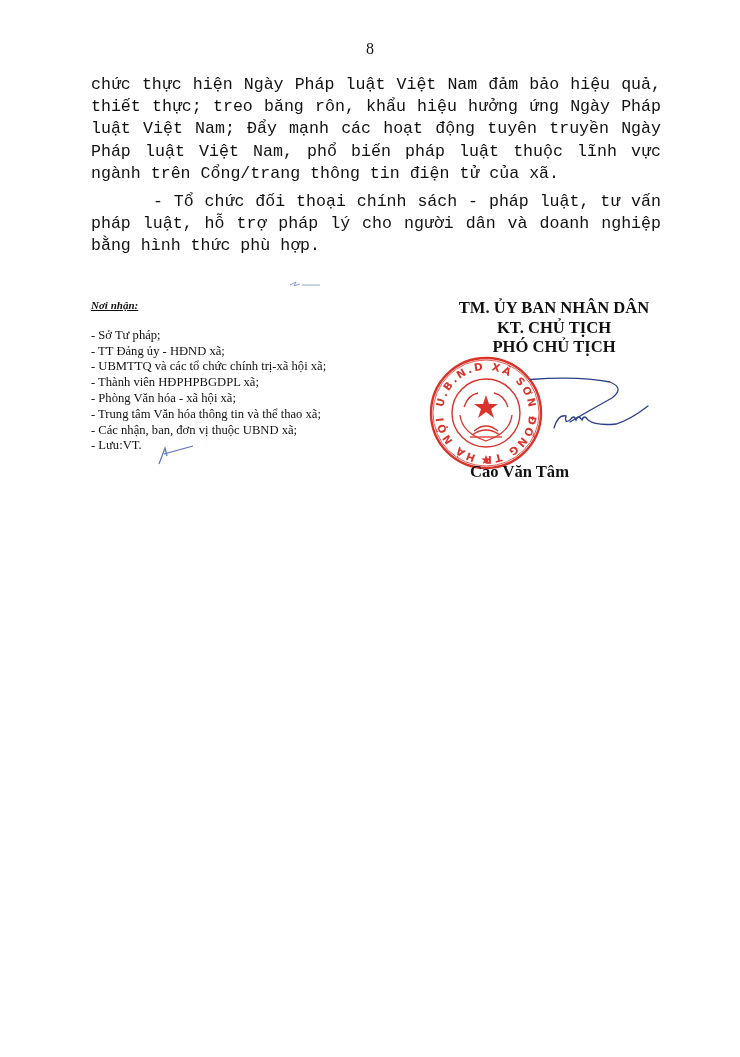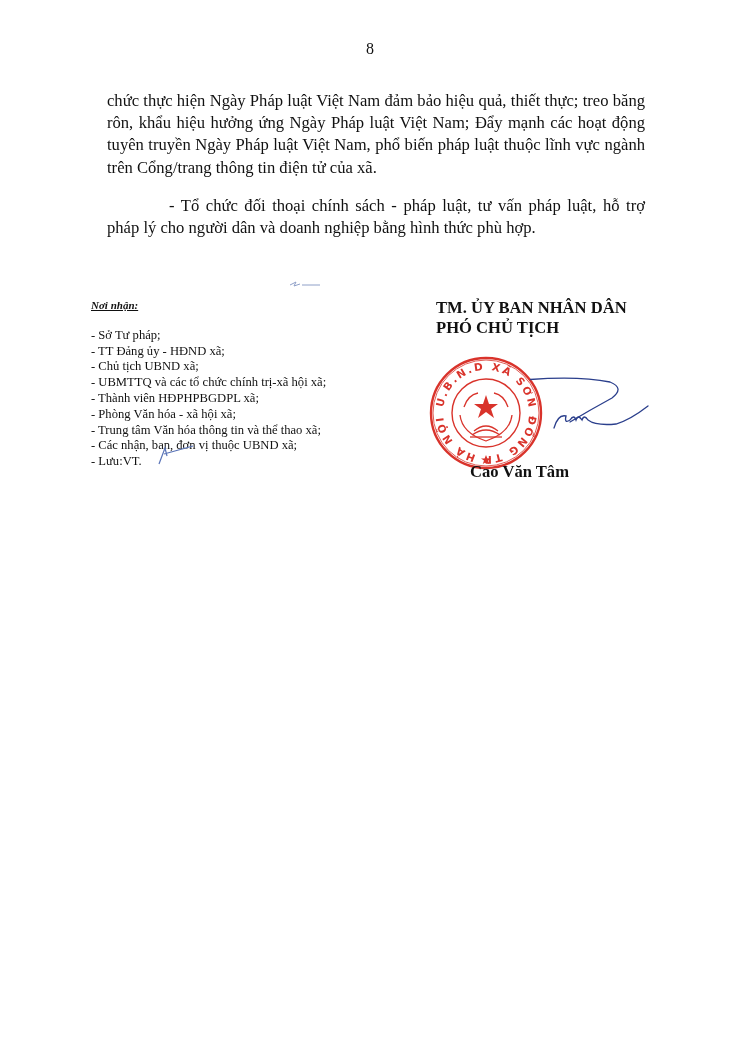--- a/index.html
+++ b/index.html
@@ -1,25 +1,25 @@
 <!DOCTYPE html>
 <html><head>
 <meta charset="utf-8">
 <style>
   html, body { margin:0; padding:0; background:#ffffff; }
   body { width:740px; height:1057px; position:relative; overflow:hidden;
          font-family:"Liberation Serif", "DejaVu Serif", serif; color:#111; }
   .page-num { position:absolute; top:40px; left:0; width:740px; text-align:center; font-size:16px; }
   .body-text { position:absolute; left:91px; top:74px; width:570px; font-size:16.6px; line-height:22.2px; text-align:justify; }
-  .body-text p { margin:16px; }
+  .body-text p { margin:0;font-family:Liberation Mono, monospace; }
   .indent { text-indent:62px; }
   .recipients { position:absolute; left:91px; top:298px; width:300px; font-size:12.6px; line-height:15.8px; }
   .recipients .head { font-weight:bold; font-style:italic; font-size:11px; margin-bottom:14px;text-decoration:underline; }
   .recipients .item { white-space:nowrap; }
-  .sign-block { position:absolute; left:436px; top:298px; width:236px; text-align:left; font-weight:bold; font-size:16.6px; line-height:19.5px; }
+  .sign-block { position:absolute; left:436px; top:298px; width:236px; text-align:center; font-weight:bold; font-size:16.6px; line-height:19.5px; }
   .signer { position:absolute; left:470px; top:462px; width:200px; text-align:left; font-weight:bold; font-size:16.6px; }
   .stamp { position:absolute; left:428px; top:355px; }
   .signature { position:absolute; left:530px; top:370px; }
   .scribble { position:absolute; }
 </style>
 </head>
 <body>
 
 <div class="page-num">8</div>
 
@@ -30,35 +30,35 @@
 
 <svg class="scribble" style="left:176px;top:282px" width="0" height="0"></svg>
 <svg class="scribble" style="left:288px;top:279px" width="34" height="10" viewBox="0 0 34 10">
   <path d="M2 6 L8 3 L6 7 L12 5 M14 6 L32 6" stroke="#8fa0c8" stroke-width="1" fill="none"></path>
 </svg>
 
 <div class="recipients">
   <div class="head">Nơi nhận:</div>
   <div class="item">- Sở Tư pháp;</div>
   <div class="item">- TT Đảng ủy - HĐND xã;</div>
-  <div class="item">- Chủ tịch UBND xã;</div>
   <div class="item">- UBMTTQ và các tổ chức chính trị-xã hội xã;</div>
   <div class="item">- Thành viên HĐPHPBGDPL xã;</div>
   <div class="item">- Phòng Văn hóa - xã hội xã;</div>
   <div class="item">- Trung tâm Văn hóa thông tin và thể thao xã;</div>
   <div class="item">- Các nhận, ban, đơn vị thuộc UBND xã;</div>
   <div class="item">- Lưu:VT.</div>
 </div>
 
 <svg class="scribble" style="left:155px;top:440px" width="40" height="26" viewBox="0 0 40 26">
   <path d="M4 24 L10 8 L12 16 M9 14 L38 6" stroke="#5a74b8" stroke-width="1.2" fill="none"></path>
 </svg>
 
 <div class="sign-block">
   <div>TM. ỦY BAN NHÂN DÂN</div>
+  <div>KT. CHỦ TỊCH</div>
   <div>PHÓ CHỦ TỊCH</div>
 </div>
 
 <svg class="stamp" width="116" height="116" viewBox="0 0 116 116">
   <defs>
     <path id="sealArc" d="M58,58 m-43,0 a43,43 0 1,1 86,0 a43,43 0 1,1 -86,0"></path>
   </defs>
   <g fill="none" stroke="#d9332b">
     <circle cx="58" cy="58" r="55" stroke-width="2.4"></circle>
     <circle cx="58" cy="58" r="53" stroke-width="0.8"></circle>

